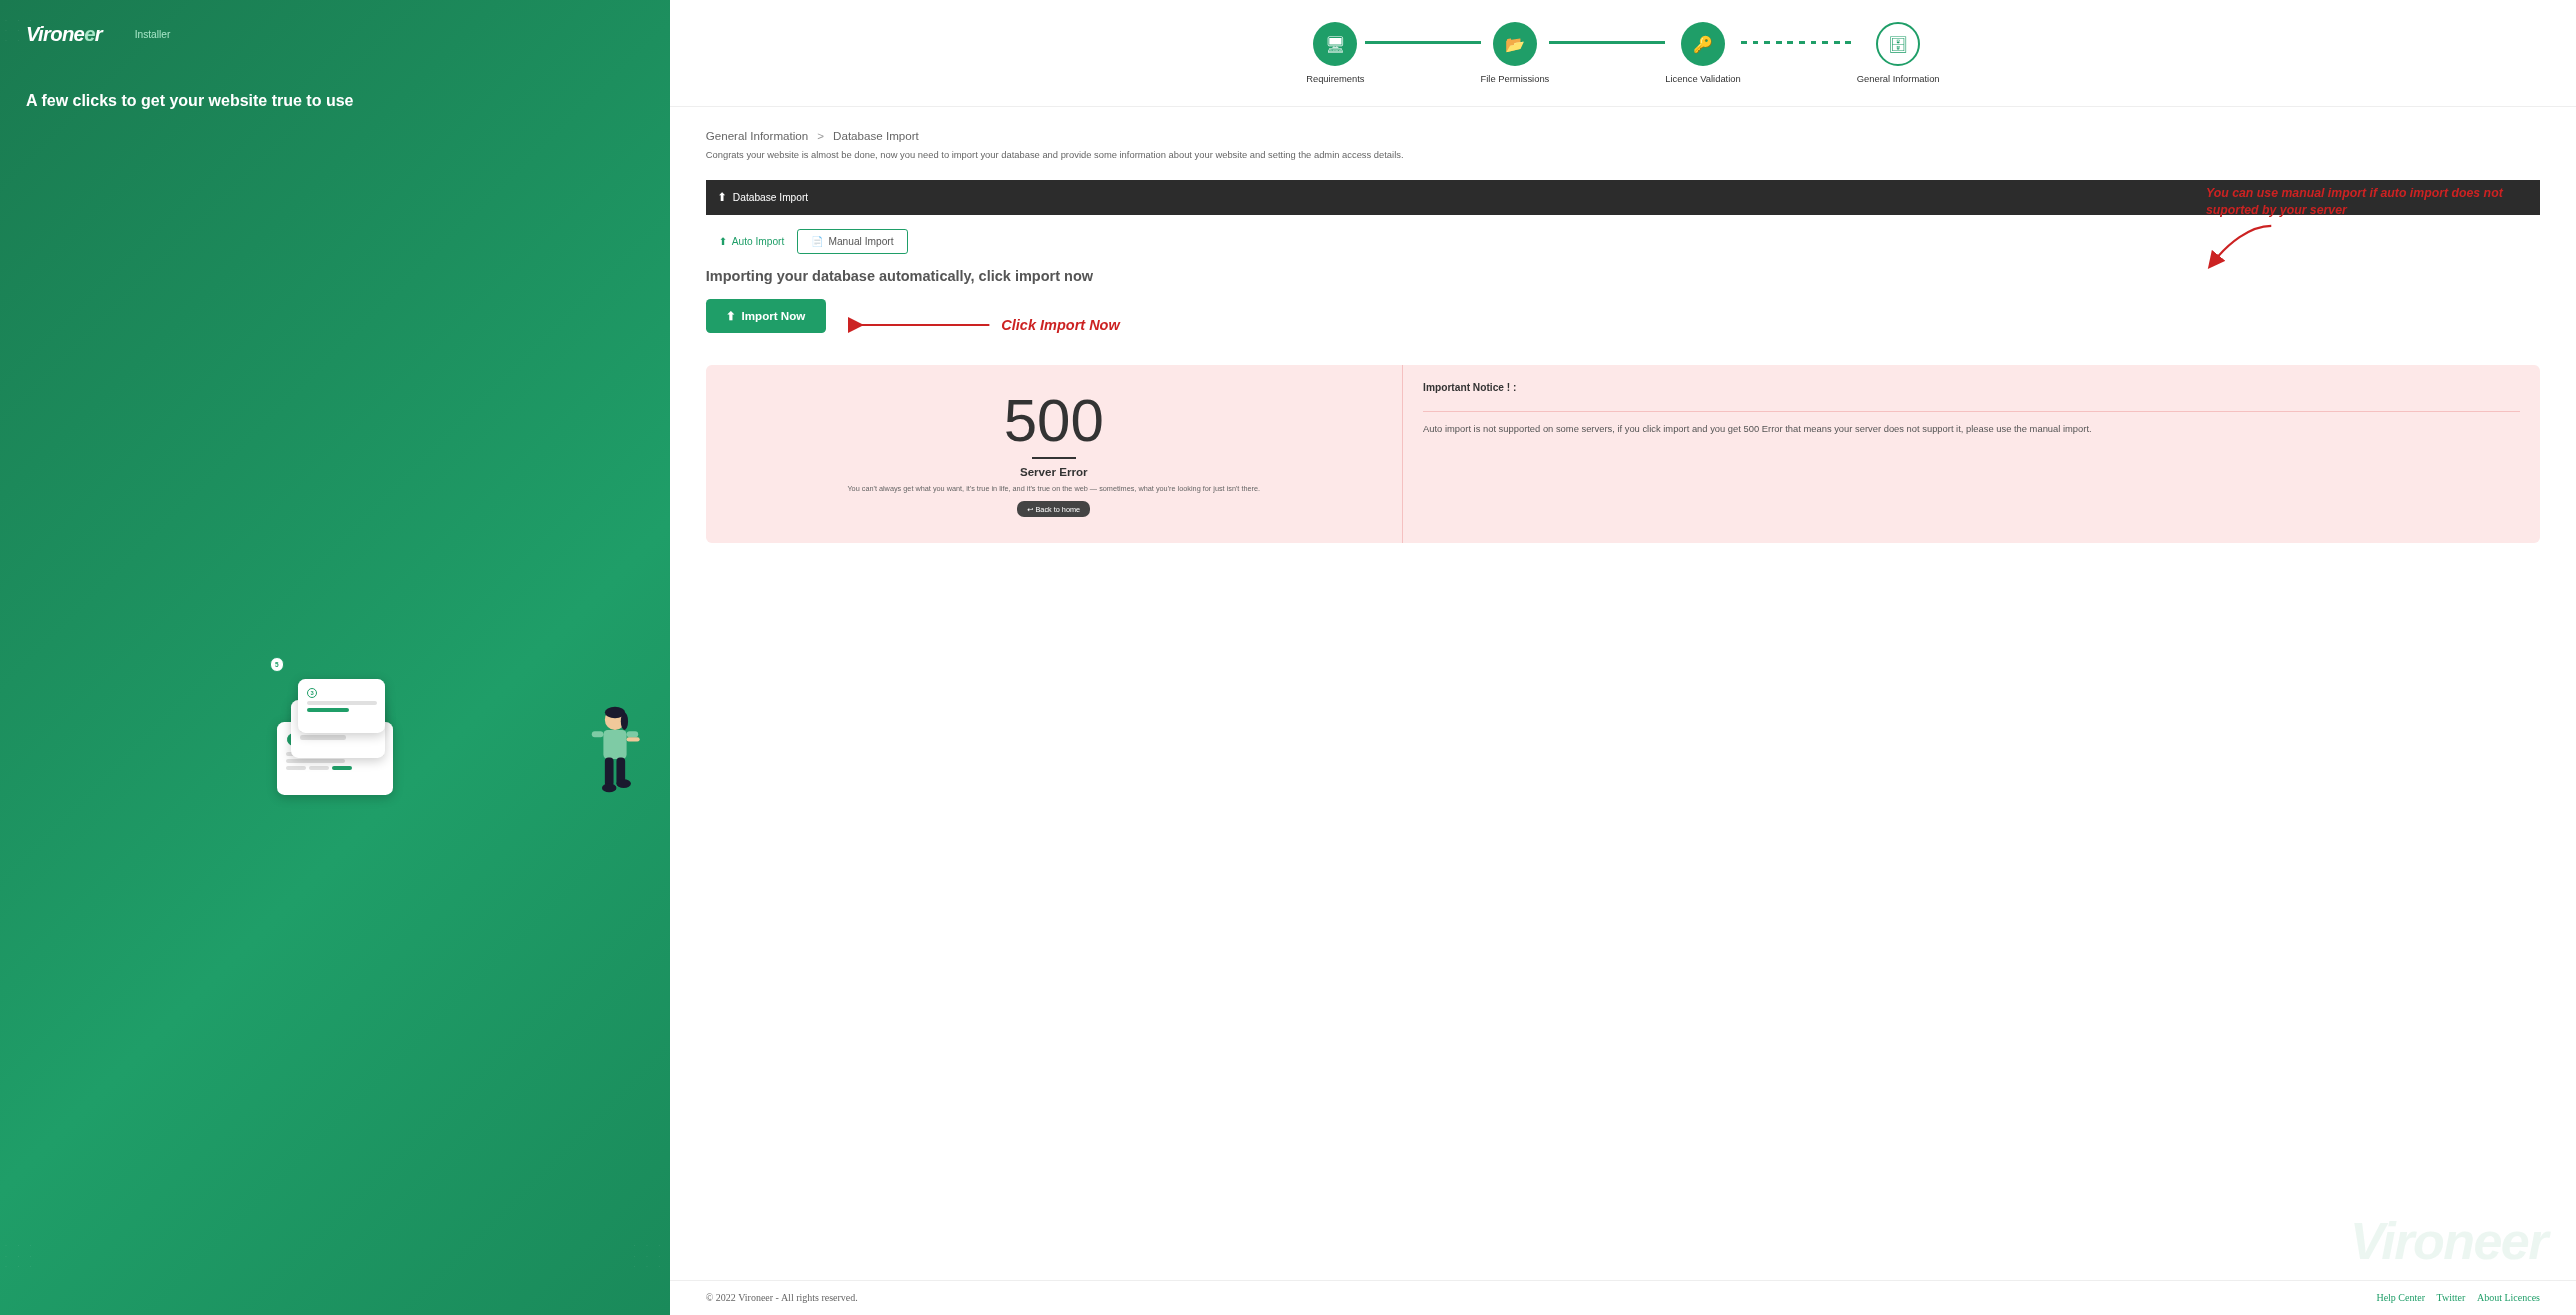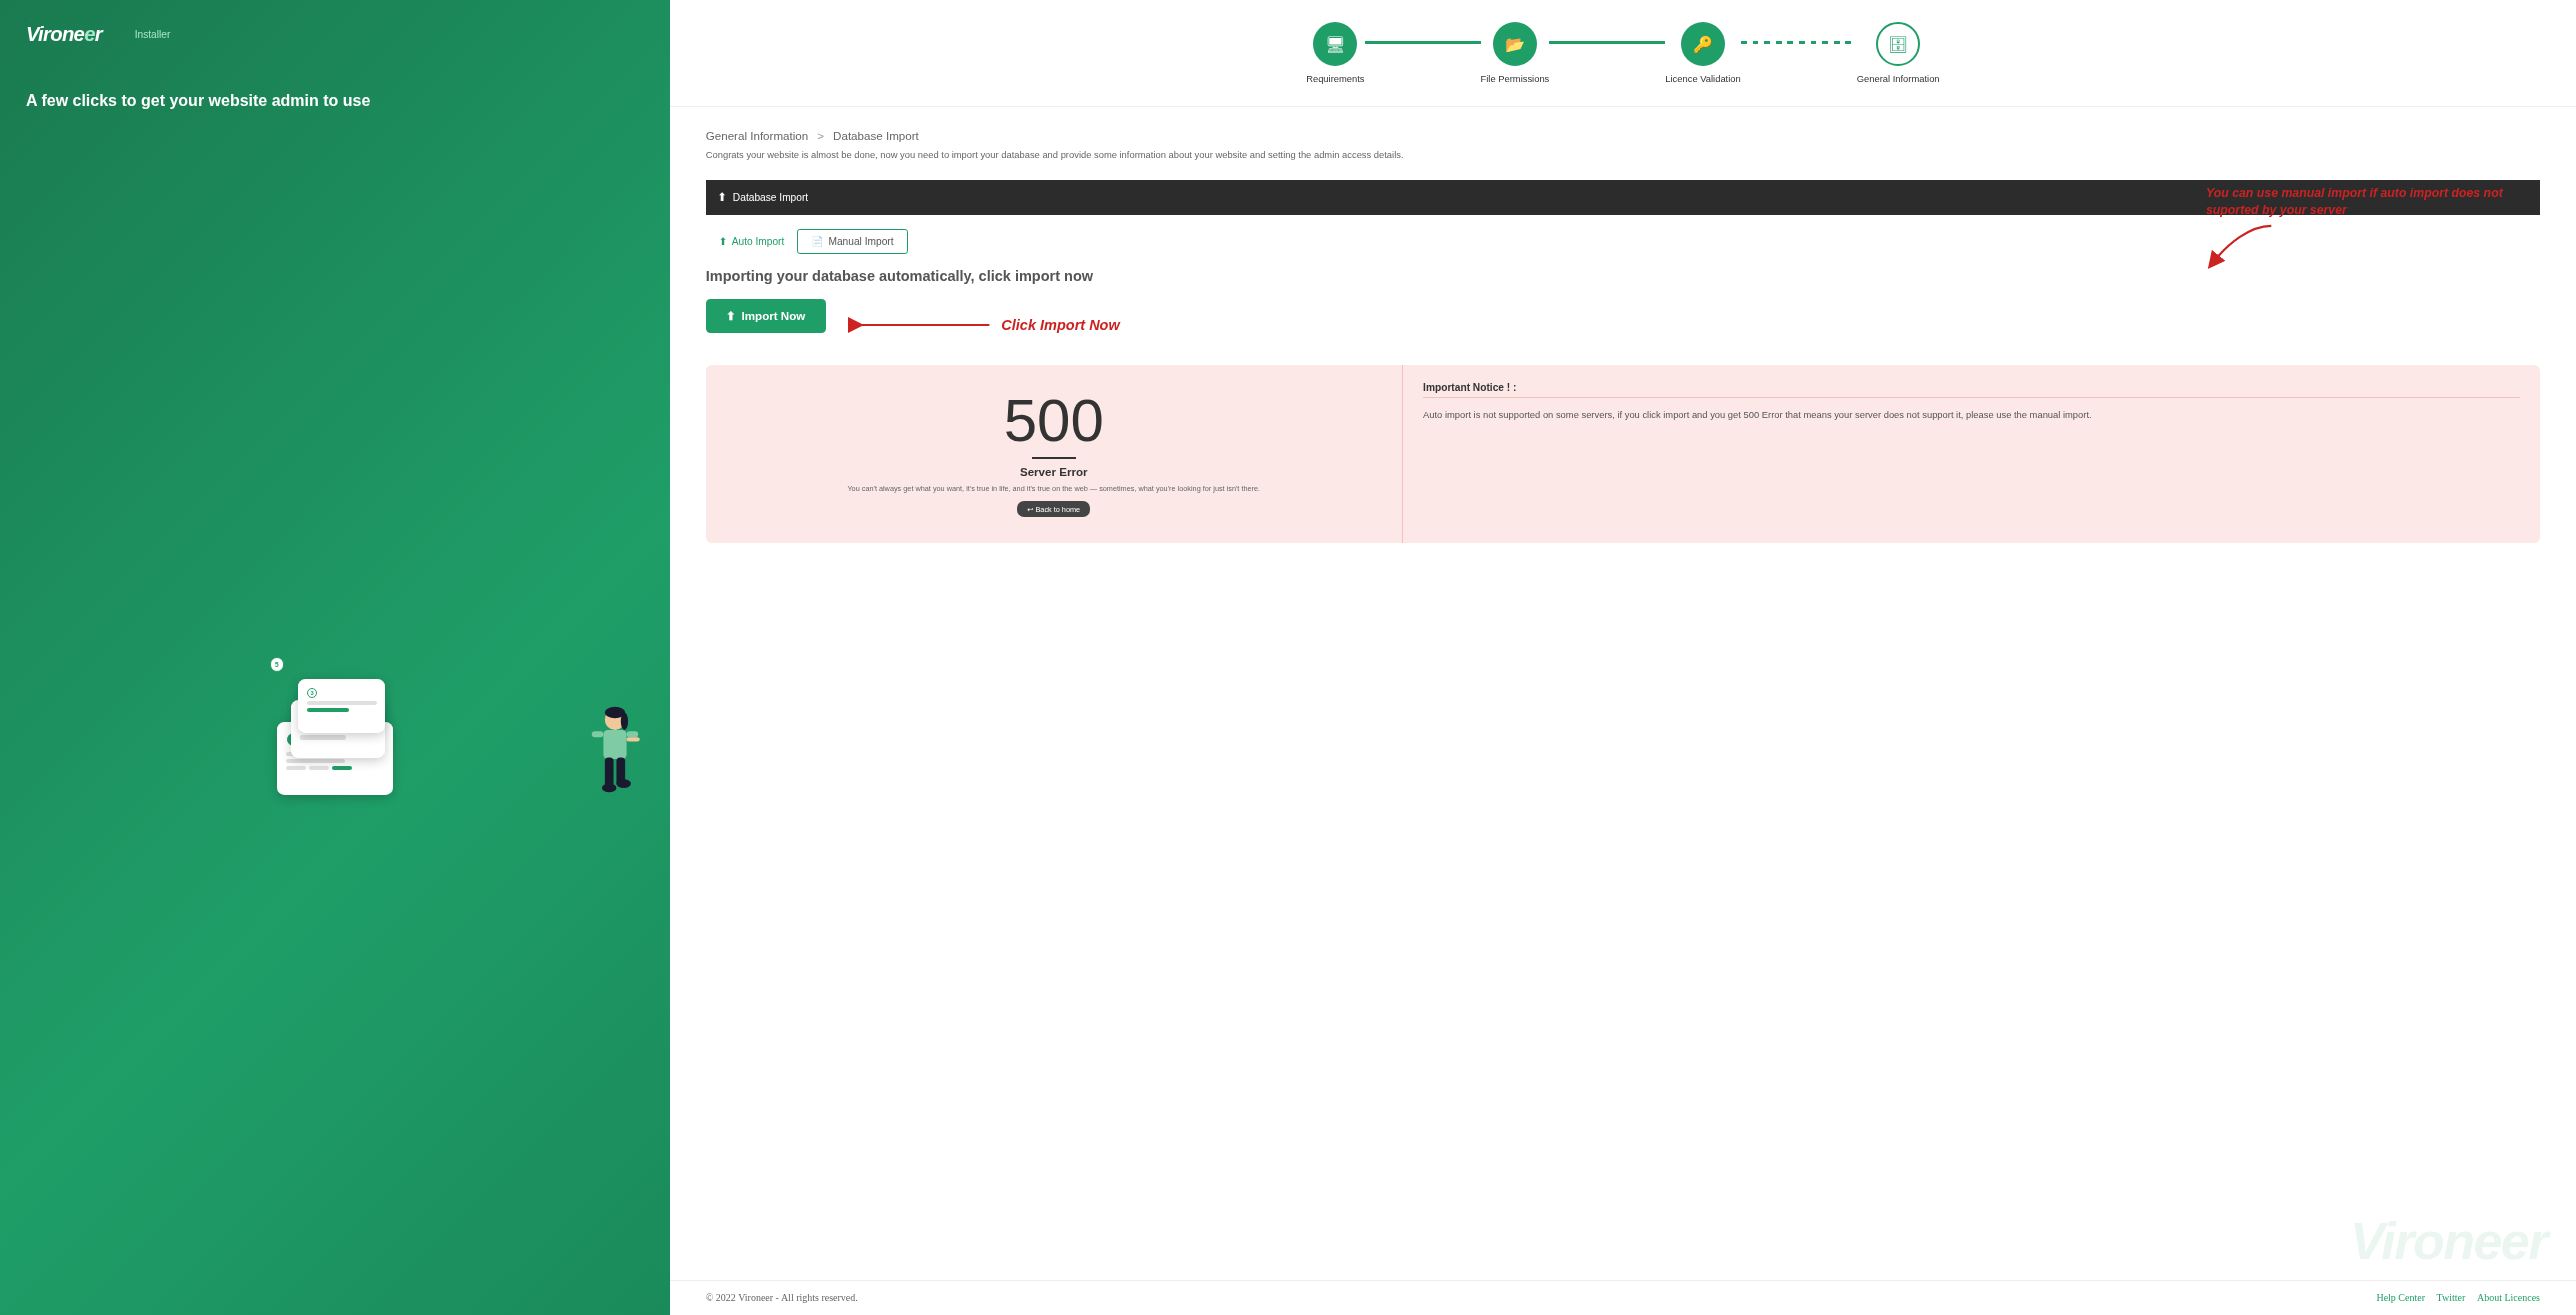--- a/index.html
+++ b/index.html
@@ -319,21 +319,21 @@
     }
     .error-notice-content {
       flex: 1;
       padding: 17.4px 20.3px;
     }
     .notice-title {
       font-size: 10.2px;
       font-weight: 700;
       color: #333;
       margin-bottom: 8.7px;
-      padding-bottom: 4px;
+      padding-bottom: 18px;
       border-bottom: 0.7px solid #f5c0c0;
     }
     .notice-text {
       font-size: 9.4px;
       color: #555;
       line-height: 1.6;
     }
 
     
     .footer {
@@ -380,21 +380,21 @@
     <span class="sidebar-logo-text">
       <em>Virone<span>e</span>r</em>
     </span>
     <span class="sidebar-logo-installer">Installer</span>
   </div>
 
   <div class="dots-pattern dots-tl">
     · · · ·<br>· · · ·<br>· · · ·
   </div>
 
-  <div class="sidebar-tagline">A few clicks to get your website admin to use</div>
+  <div class="sidebar-tagline">A few clicks to get your website true to use</div>
 
   <div class="sidebar-illustration">
     <div class="illustration-container">
 
       <div class="card-stack">
         <div class="card-item card1">
           <div style="display:flex;gap:2.9px;margin-bottom:4.4px;">
             <span class="card-circle filled">✓</span>
           </div>
           <div class="card-line"></div>

